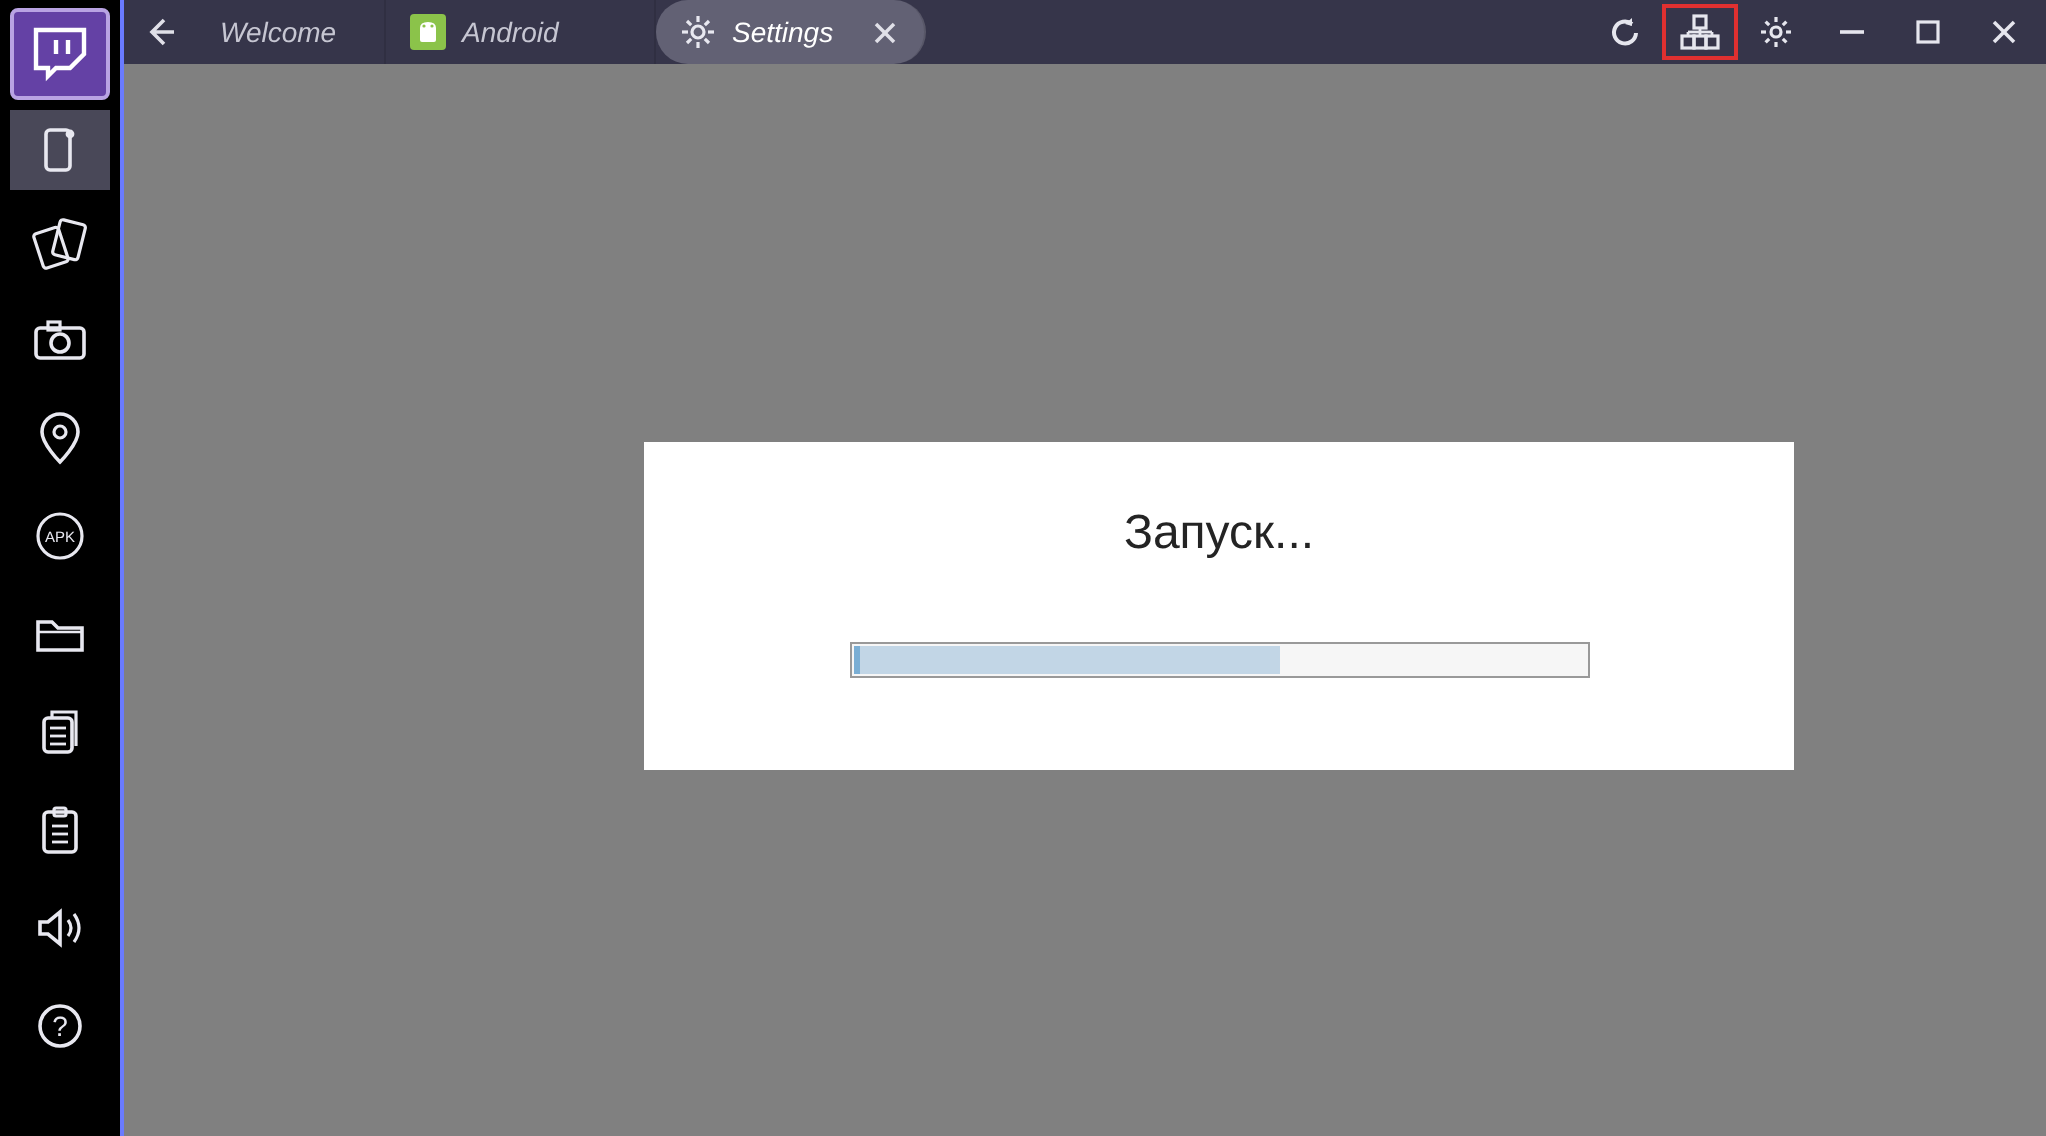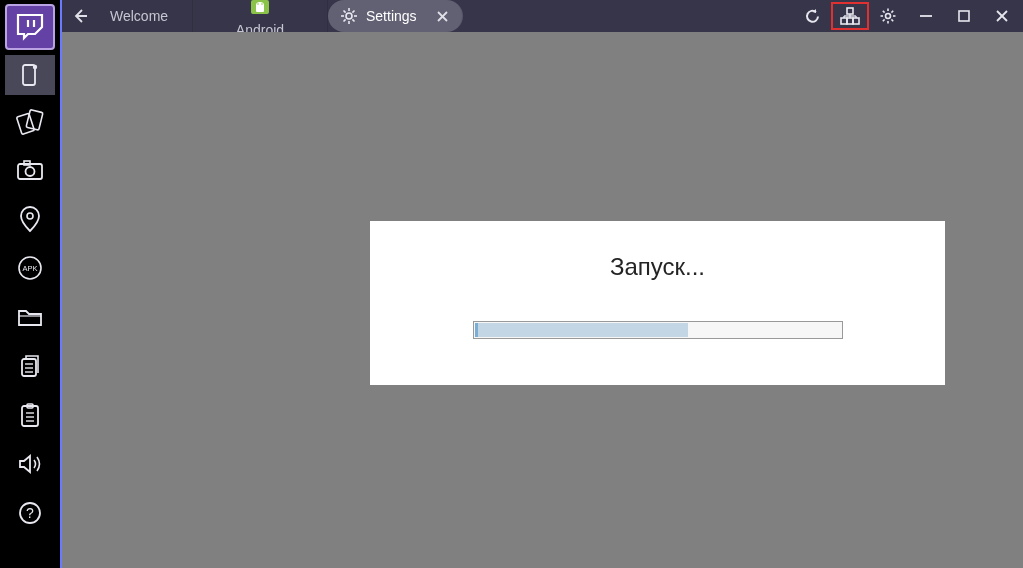--- a/index.html
+++ b/index.html
@@ -52,20 +52,21 @@
   }
 
   
   .tabbar {
     height: 32px;
     background: #36354a;
     display: flex;
     align-items: stretch;
     color: #e0e0e8;
     font-size: 14px;
+    font-style: italic;
   }
   .back-btn {
     width: 36px;
     display: flex;
     align-items: center;
     justify-content: center;
     cursor: pointer;
     color: #e0e0e8;
   }
   .tab {
@@ -123,21 +124,20 @@
     left: 260px;
     top: 189px;
     width: 575px;
     height: 164px;
     background: #ffffff;
     display: flex;
     flex-direction: column;
     align-items: center;
     padding-top: 32px;
     box-shadow: none;
-    margin-left: 48px;
   }
   .dialog-title {
     font-size: 24px;
     color: #242424;
     font-weight: 400;
     margin-bottom: 40px;
   }
   .progress-outer {
     width: 370px;
     height: 18px;
@@ -247,21 +247,21 @@
     <div class="back-btn">
       <svg width="16" height="16" viewBox="0 0 16 16">
         <path d="M10 2 L4 8 L10 14 M4 8 L15 8" fill="none" stroke="#e0e0e8" stroke-width="1.8"></path>
       </svg>
     </div>
 
     <div class="tab inactive">
       <span>Welcome</span>
     </div>
 
-    <div class="tab inactive" style="min-width:135px;flex-direction:column;">
+    <div class="tab inactive" style="min-width:135px;">
       <span class="tab-icon">
         <svg width="12" height="14" viewBox="0 0 12 14">
             <path d="M2 5 Q2 2 6 2 Q10 2 10 5 L10 11 Q10 12 9 12 L3 12 Q2 12 2 11 Z" fill="#ffffff"></path>
             <circle cx="4" cy="4" r="0.8" fill="#8bc34a"></circle>
             <circle cx="8" cy="4" r="0.8" fill="#8bc34a"></circle>
           </svg>
       </span>
       <span>Android</span>
     </div>
 

